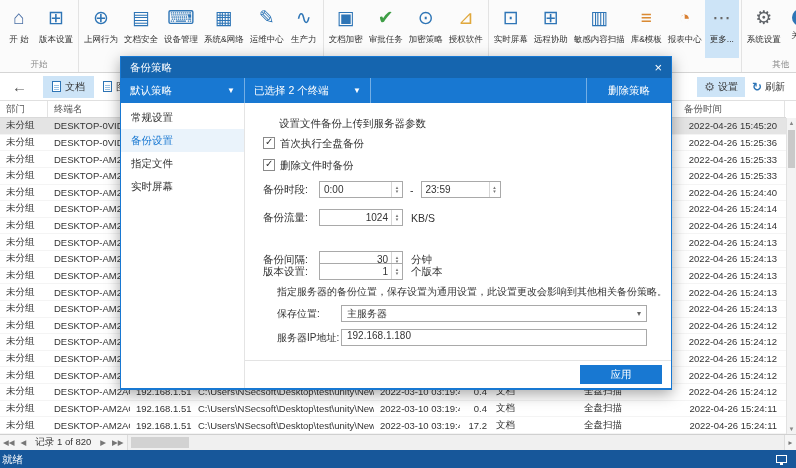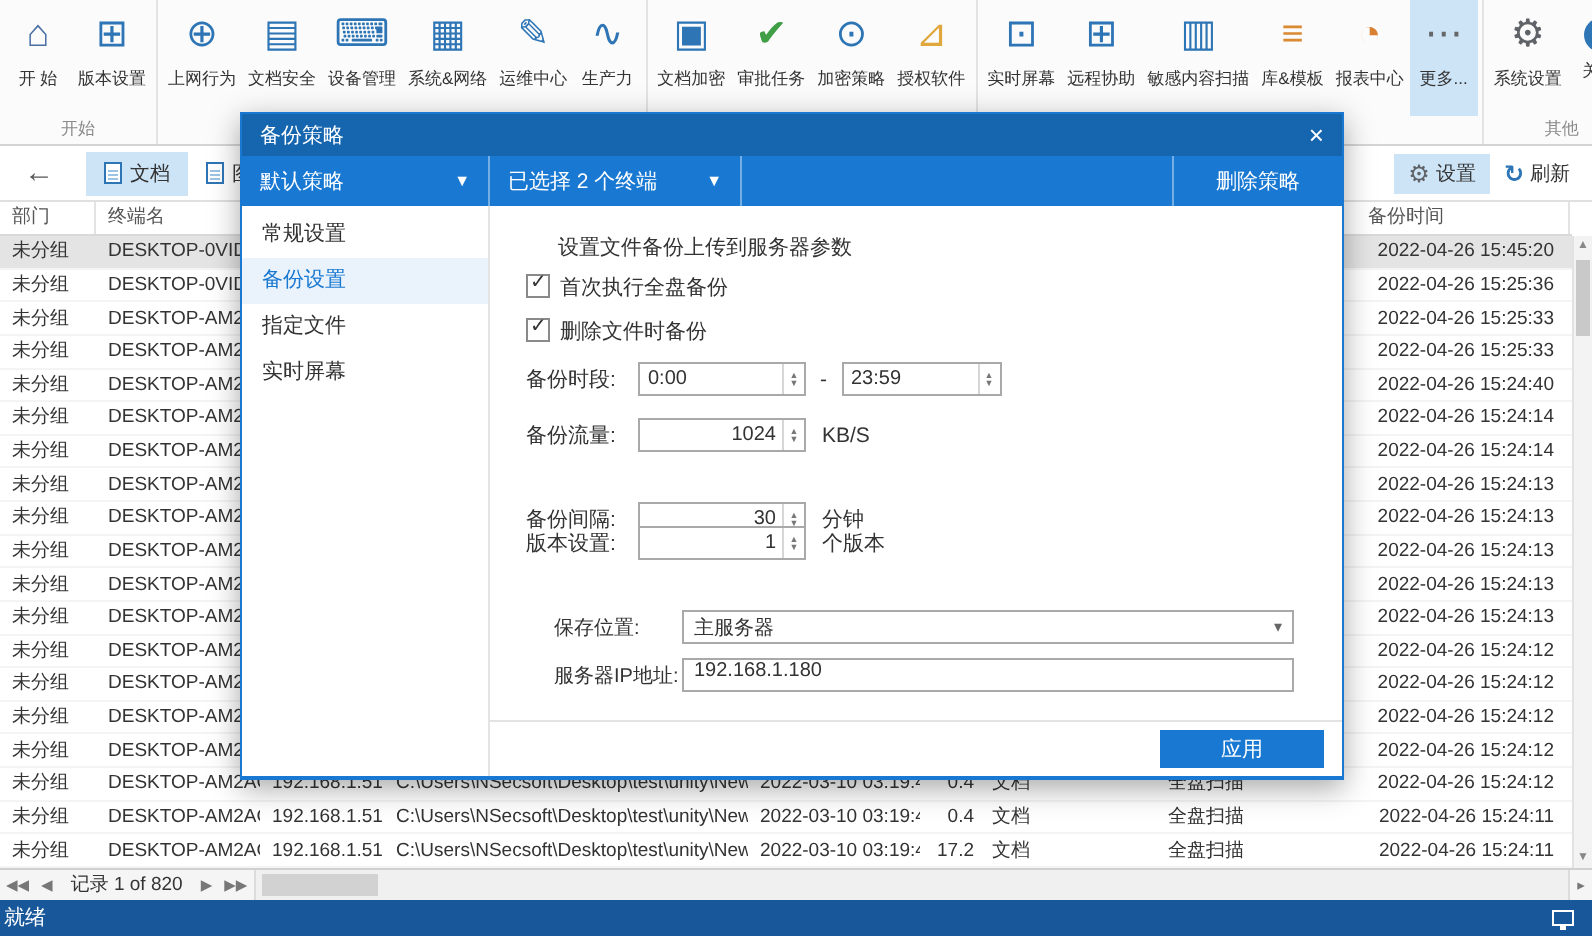--- a/index.html
+++ b/index.html
@@ -551,20 +551,21 @@
 
       <div class="frow" style="top:160px">
         <span class="flabel">版本设置:</span>
         <span class="inp w-time">
           <span class="val num">1</span>
           <span class="spin">▲<br>▼</span>
         </span>
         <span class="unit">个版本</span>
       </div>
 
+      <div class="m-note">指定服务器的备份位置，保存设置为通用设置，此设置更改会影响到其他相关备份策略。</div>
 
       <div class="lrow" style="top:202px">
         <span class="llabel">保存位置:</span>
         <span class="sel-box">
           <span>主服务器</span>
           <span class="caret">▾</span>
         </span>
       </div>
 
       <div class="lrow" style="top:226px">

